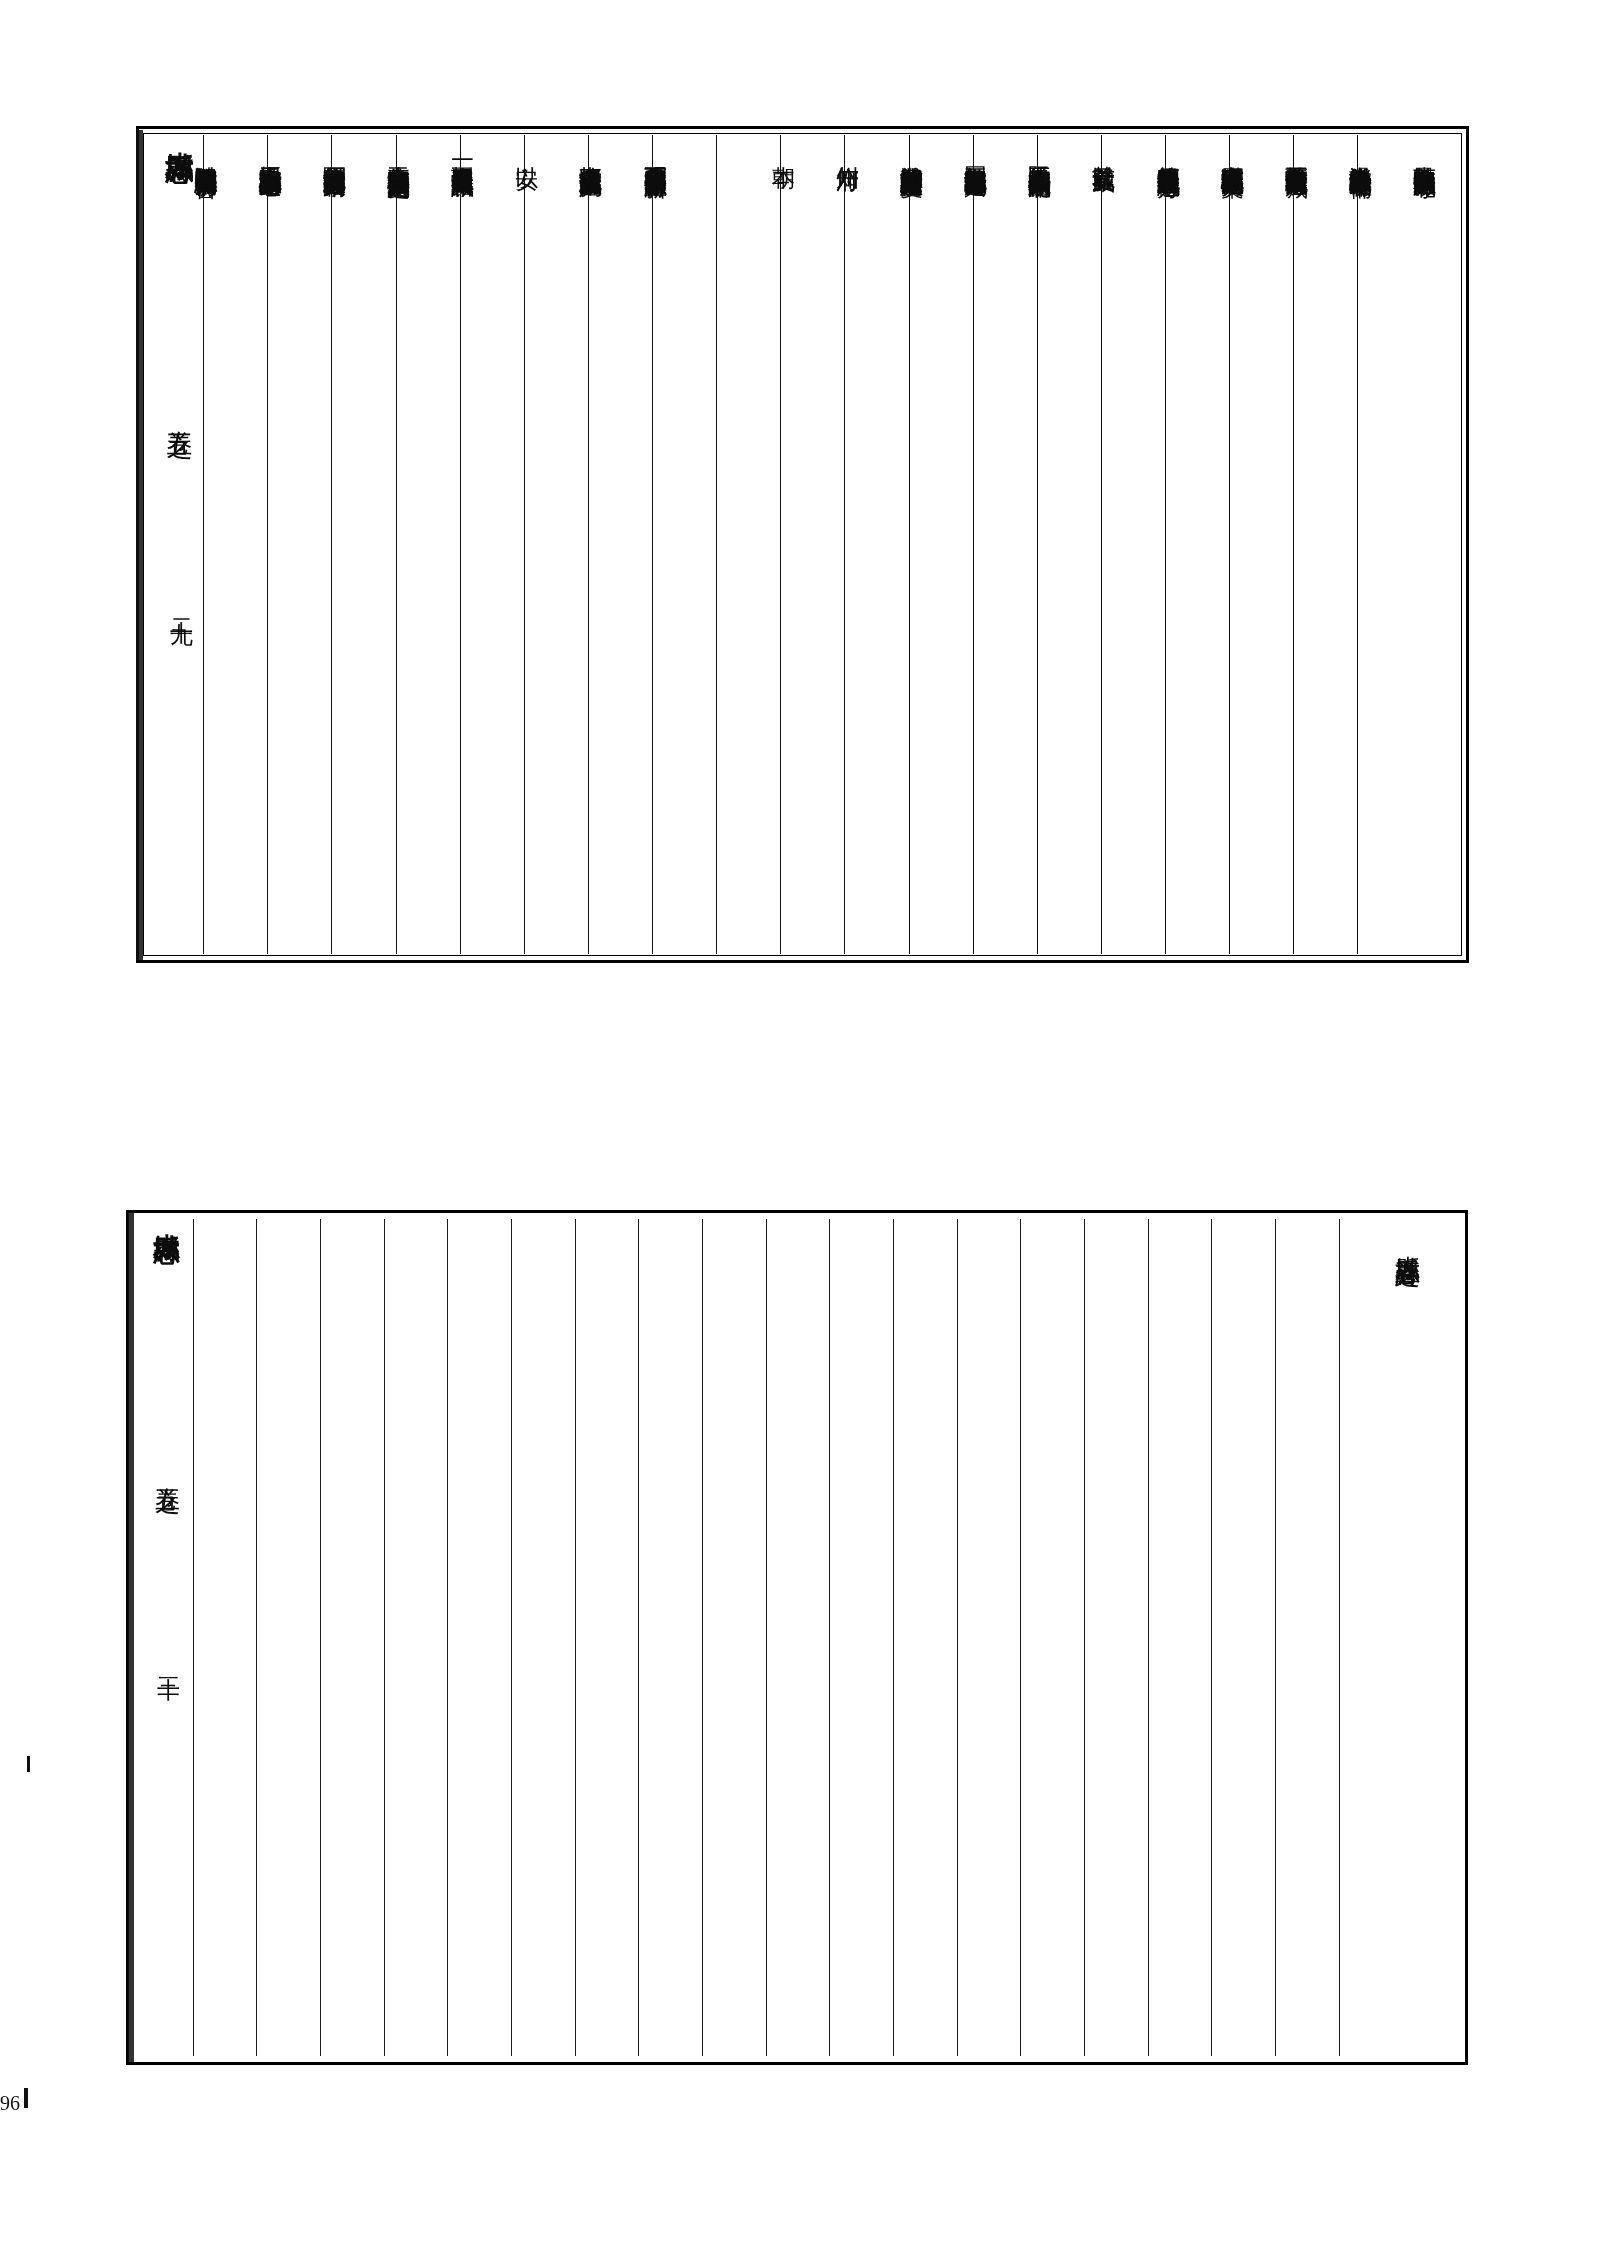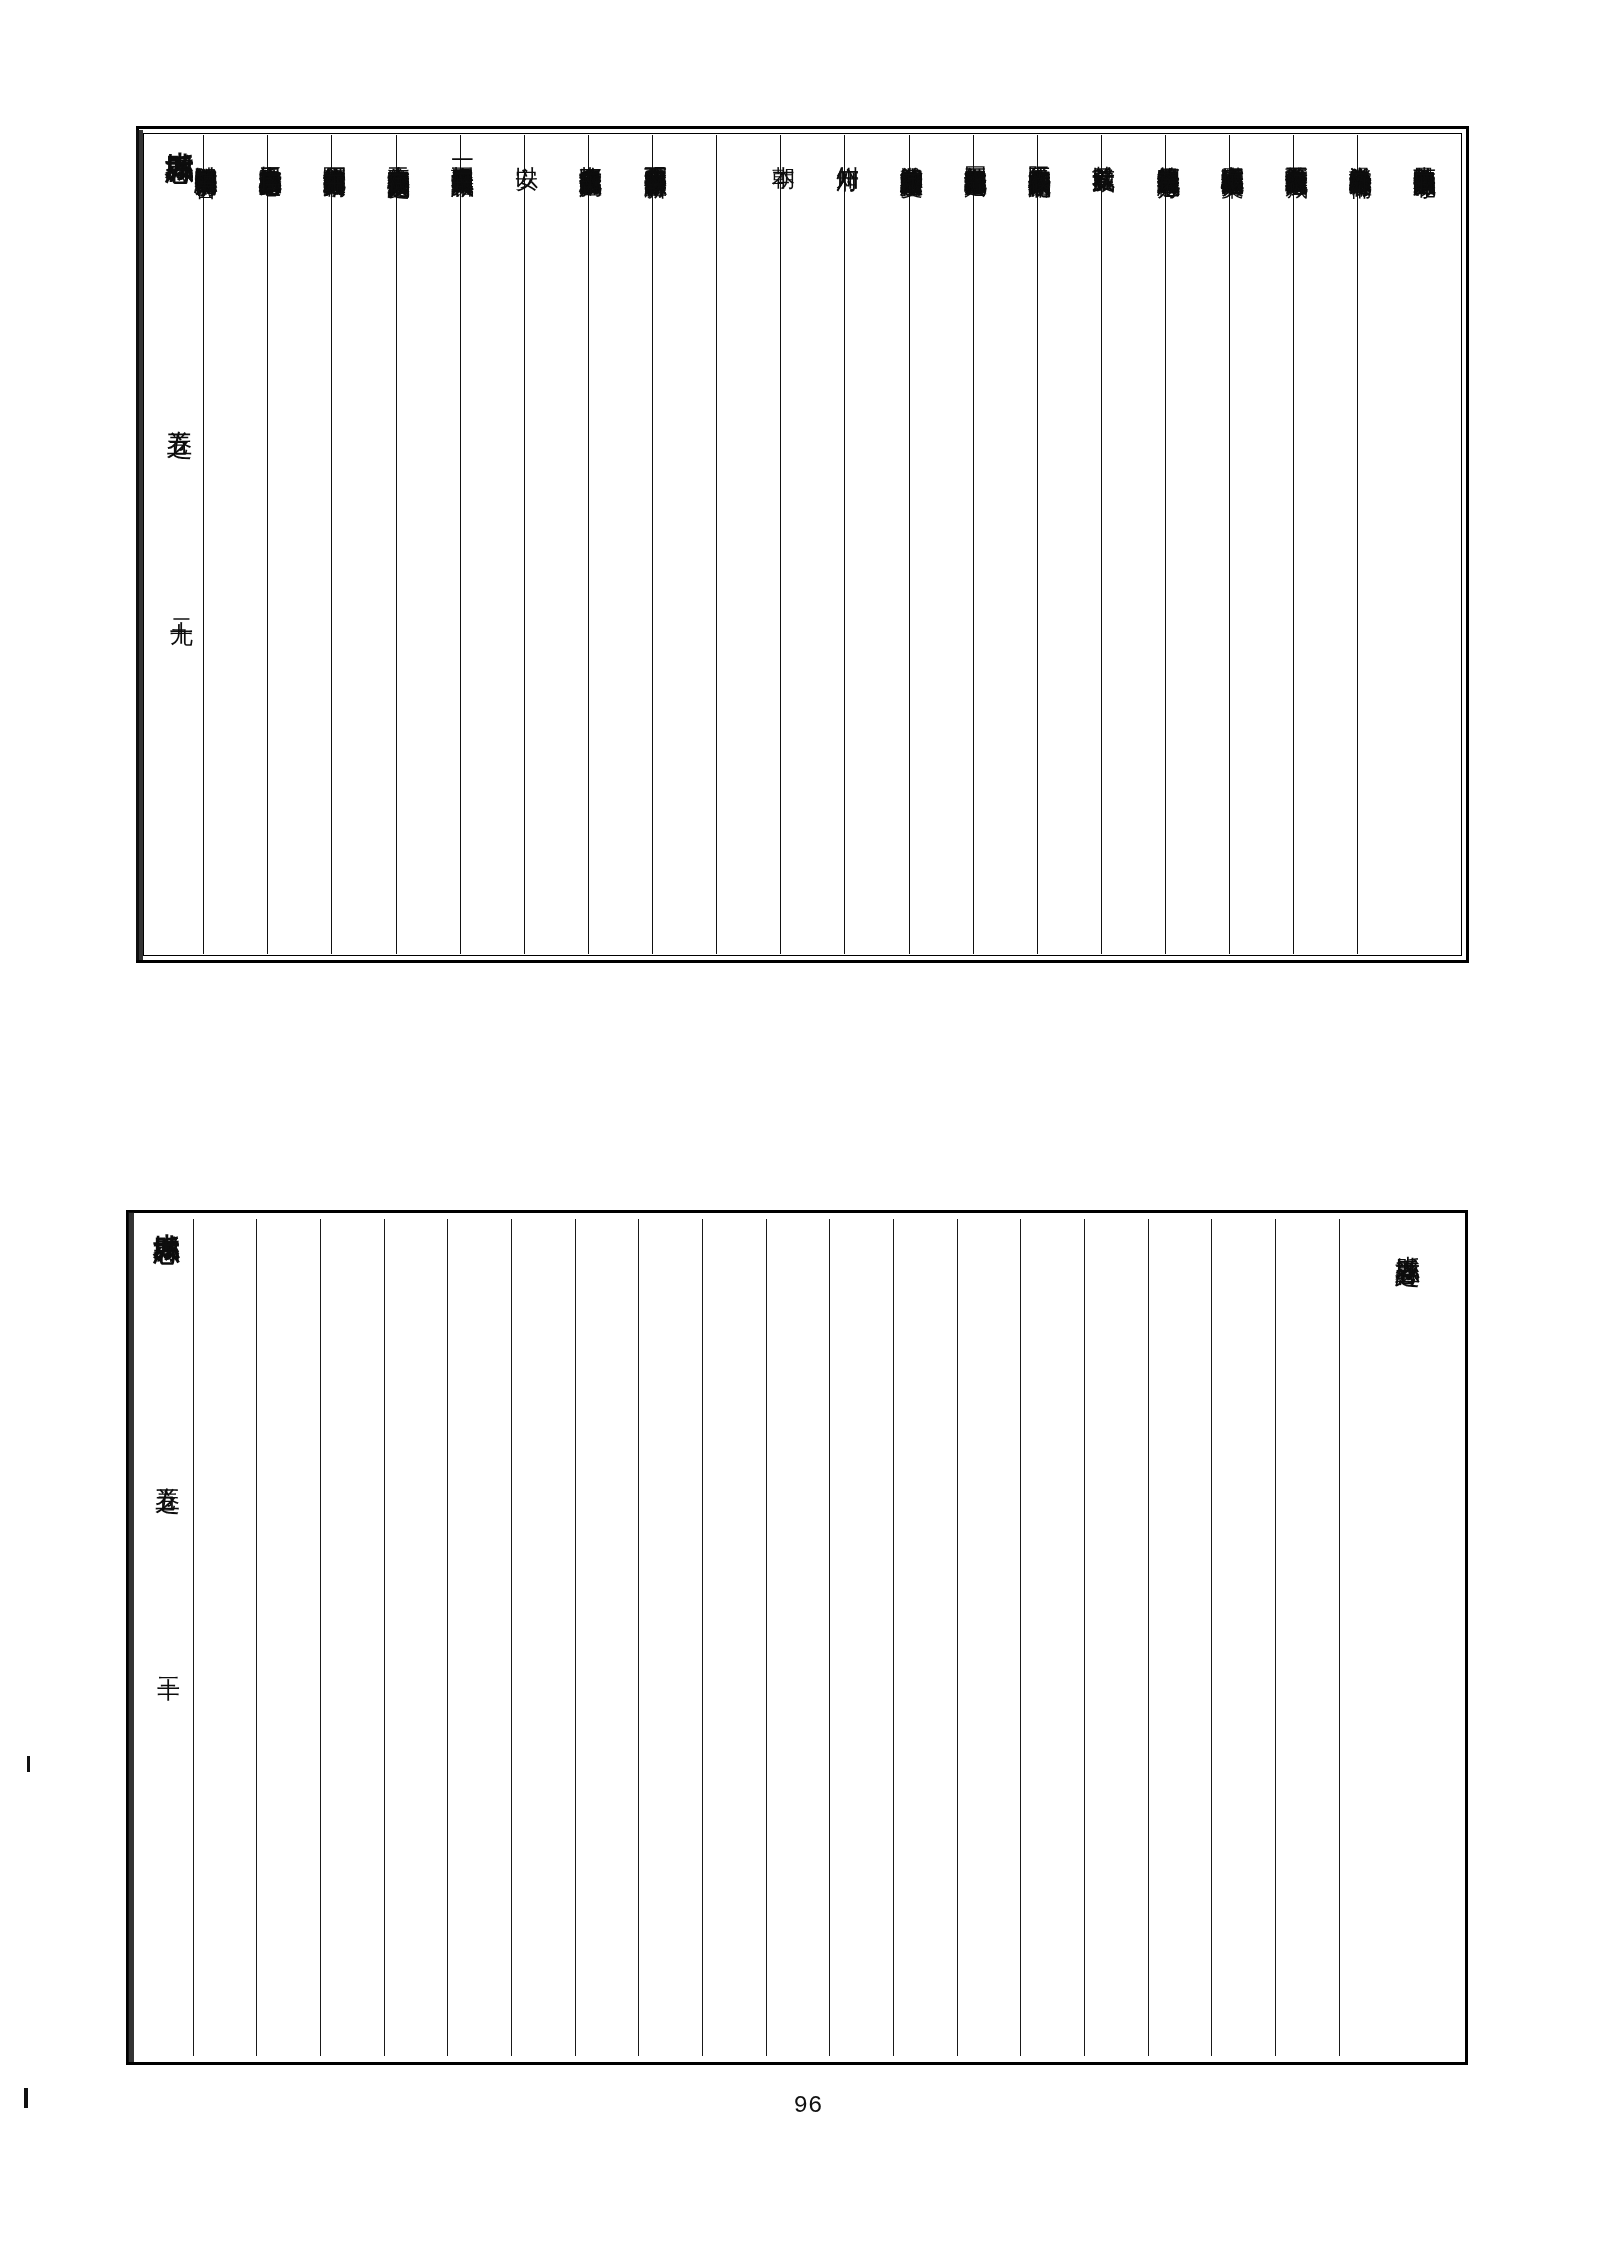--- a/index.html
+++ b/index.html
@@ -102,23 +102,23 @@
     font-size: 24.6px;
     letter-spacing: 0.05em;
   }
 
   
   .folio {
     position: absolute;
     left: 0;
     top: 2092px;
     width: 1616px;
-    text-align: center;
-    font-size: 24px;
-    font-family: Liberation Mono, monospace;
+    text-align: left;
+    font-size: 20px;
+    font-family: Liberation Serif, serif;
     color: #111;
   }
 
   .tickmark {
     position: absolute;
     width: 2.7px;
     height: 15.5px;
     background: #111;
   }
   .smudge {

